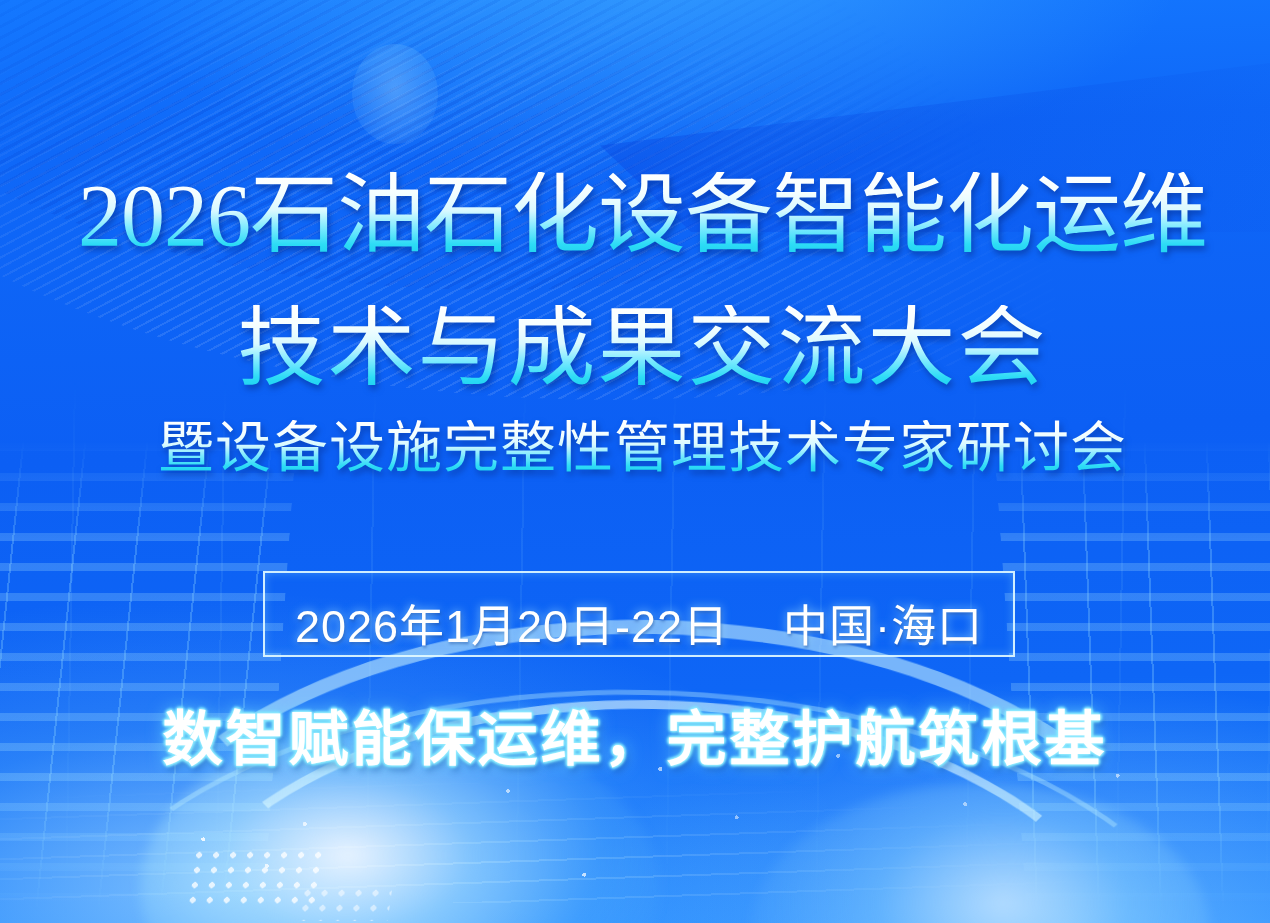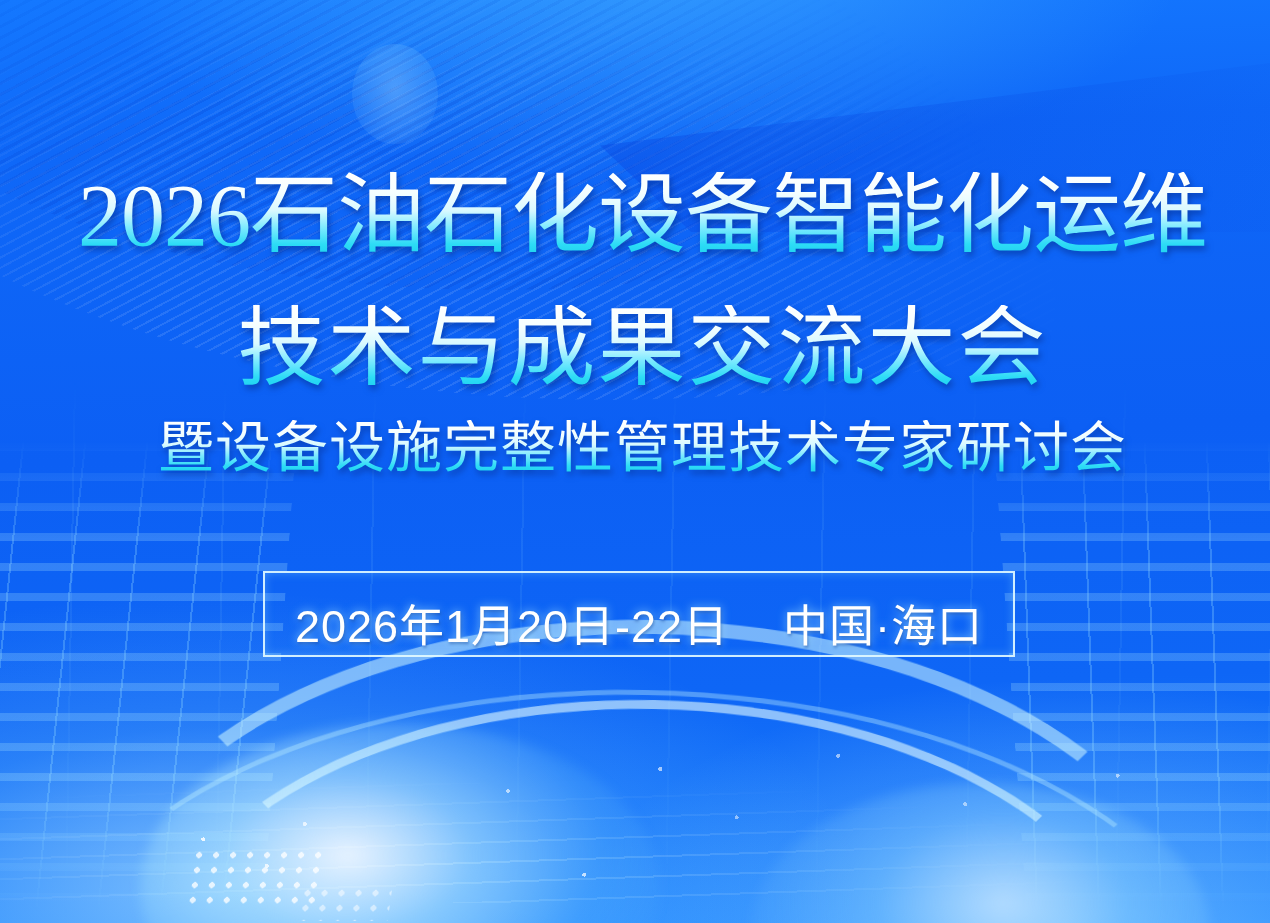--- a/index.html
+++ b/index.html
@@ -315,15 +315,16 @@
     <div class="title-line title-1">2026石油石化设备智能化运维</div>
 
     <div class="title-line title-2">技术与成果交流大会</div>
 
     <div class="title-line title-3">暨设备设施完整性管理技术专家研讨会</div>
 
     <div class="date-box">
       <span class="date-text">2026年1月20日-22日    中国·海口</span>
     </div>
 
+    <div class="slogan">数智赋能保运维，完整护航筑根基</div>
 
   </div>
 </div>
 
 </body></html>

